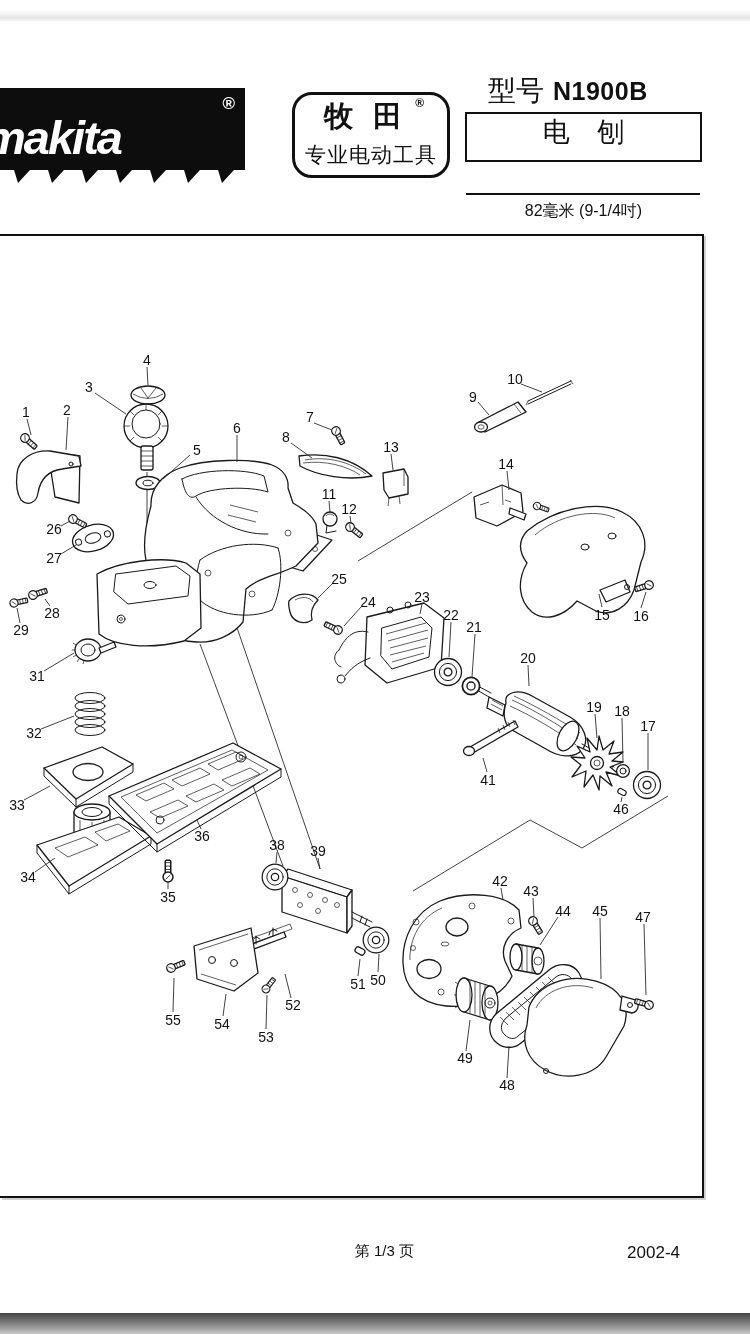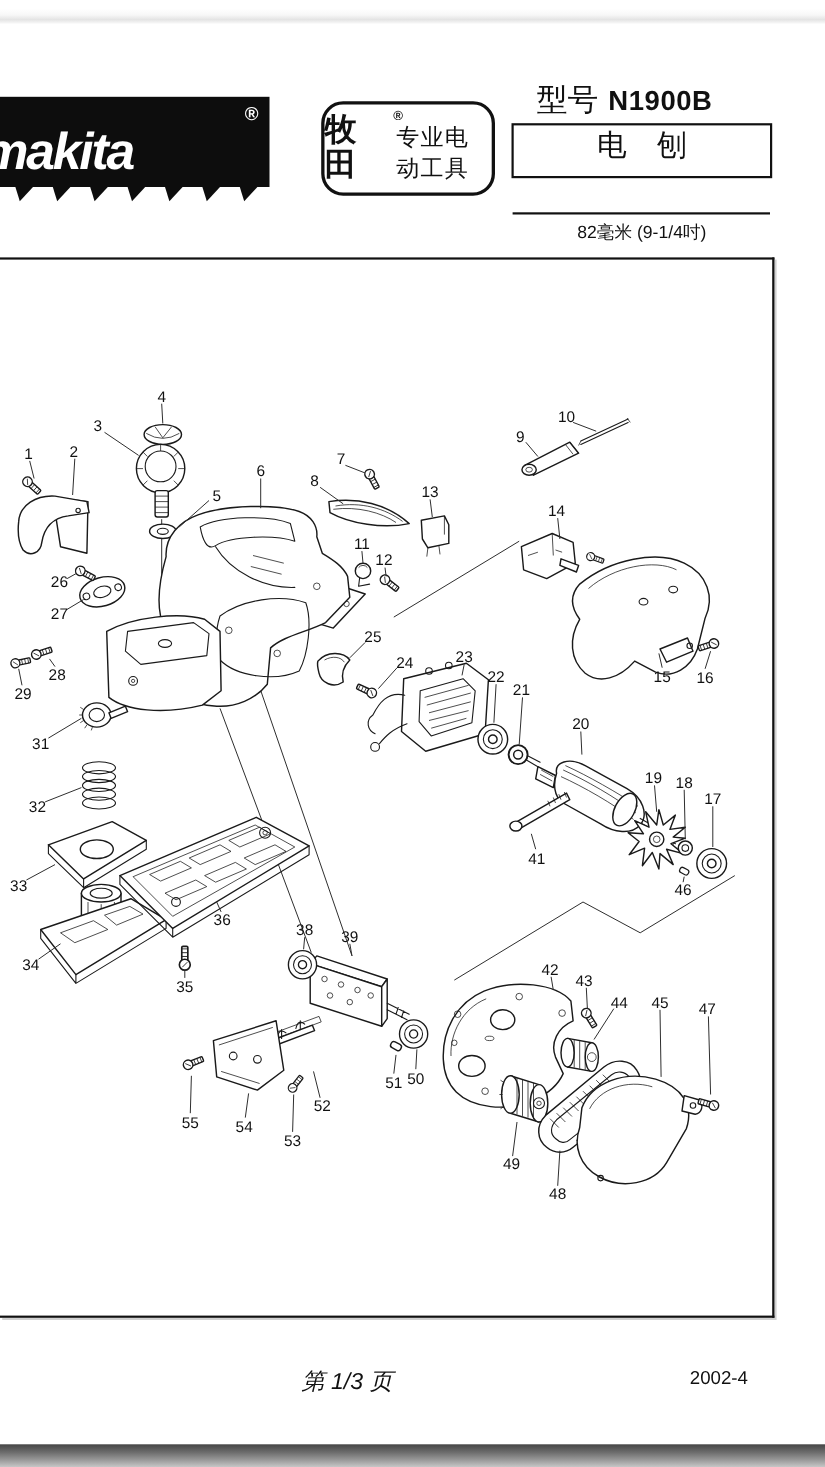--- a/index.html
+++ b/index.html
@@ -13,39 +13,39 @@
   .bottom-bar{left:0;top:1313px;width:750px;height:21px;
     background:linear-gradient(180deg,#454545 0%,#6d6d6d 35%,#9c9c9c 70%,#c9c9c9 100%);}
   
   .logo-box{left:0;top:88px;width:245px;height:82px;background:#0d0d0d;overflow:visible;}
   .logo-text{position:absolute;left:-16px;top:22px;width:260px;
     font-family:"Liberation Sans","DejaVu Sans",sans-serif;
     font-style:italic;font-weight:bold;font-size:47px;letter-spacing:-2px;color:#fff;}
   .logo-reg{position:absolute;right:10px;top:6px;color:#fff;font-size:17px;font-weight:bold;}
   
   .brand-box{left:292px;top:92px;width:158px;height:86px;border:3.5px solid #111;border-radius:20px;
-    box-sizing:border-box;display:flex;flex-direction:row;align-items:center;justify-content:center;background:#fff;}
+    box-sizing:border-box;display:flex;flex-direction:column;align-items:center;justify-content:center;background:#fff;}
   .brand-name{font-size:29px;font-weight:bold;letter-spacing:6px;line-height:1.1;position:relative;padding-right:10px;}
   .brand-reg{font-size:12px;font-weight:bold;position:absolute;top:-4px;right:-6px;letter-spacing:0;}
   .brand-sub{font-size:21px;font-weight:normal;margin-top:8px;letter-spacing:1px;}
   
   .model-line{left:488px;top:72px;width:214px;display:flex;align-items:baseline;gap:9px;}
   .model-label{font-size:28px;}
   .model-number{font-size:25px;font-weight:bold;letter-spacing:.5px;}
   
   .product-box{left:465px;top:112px;width:237px;height:50px;border:2.5px solid #111;box-sizing:border-box;
     display:flex;align-items:flex-start;justify-content:center;background:#fff;}
   .product-name{font-size:27px;letter-spacing:10px;text-indent:10px;}
   .size-rule{left:466px;top:193px;width:234px;height:0;border-top:2px solid #111;}
   .size-note{left:465px;top:201px;width:237px;text-align:center;font-size:16px;}
   
   .frame{left:0;top:234px;width:704px;height:964px;box-sizing:border-box;
     border:2.5px solid #111;border-left:none;background:transparent;box-shadow:2px 2px 0 rgba(0,0,0,.18);}
   
-  .footer-page{left:274px;top:1242px;width:140px;text-align:left;font-size:21px;font-style:italic;}
+  .footer-page{left:274px;top:1242px;width:140px;text-align:right;font-size:15px;}
   .footer-code{left:608px;top:1243px;width:72px;text-align:right;font-size:17px;}
   
   #diagram-svg{position:absolute;left:0;top:0;width:750px;height:1334px;pointer-events:none;}
   .pf{fill:#fff;stroke:#1a1a1a;stroke-width:1.3;stroke-linejoin:round;stroke-linecap:round;}
   .ps{fill:none;stroke:#1a1a1a;stroke-width:1;stroke-linejoin:round;stroke-linecap:round;}
   .pt{fill:none;stroke:#1a1a1a;stroke-width:.7;}
   .guide{fill:none;stroke:#2c2c2c;stroke-width:.9;}
   .leader{stroke:#2c2c2c;stroke-width:.9;}
   .lbl{font:14px "Liberation Sans","DejaVu Sans",sans-serif;fill:#111;}
 </style>

